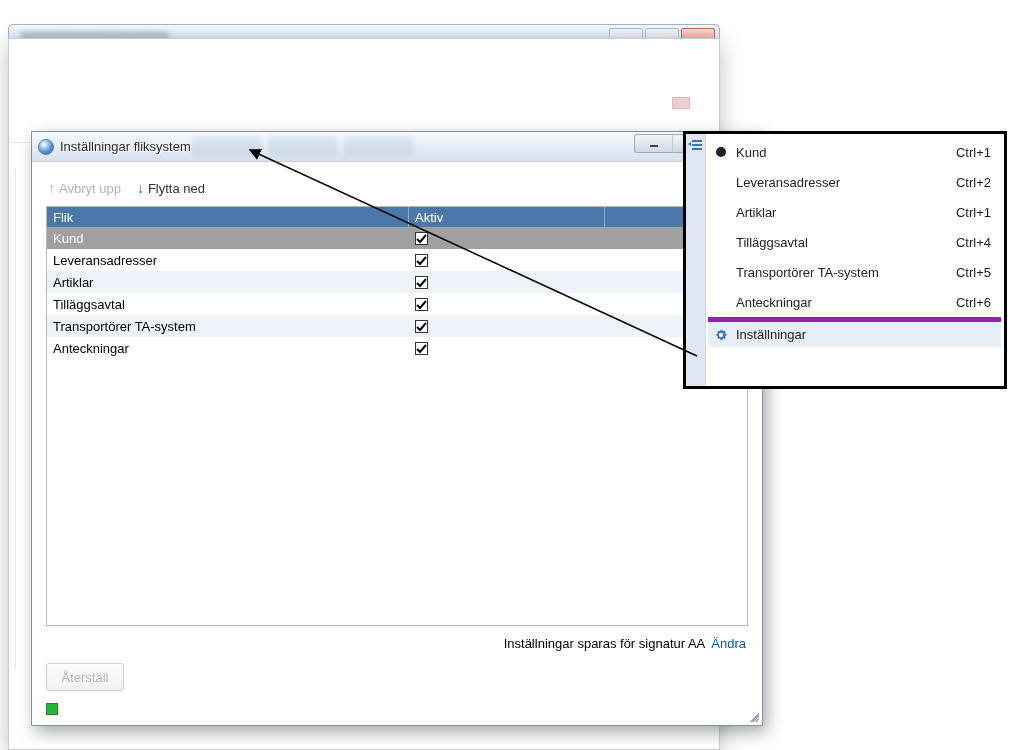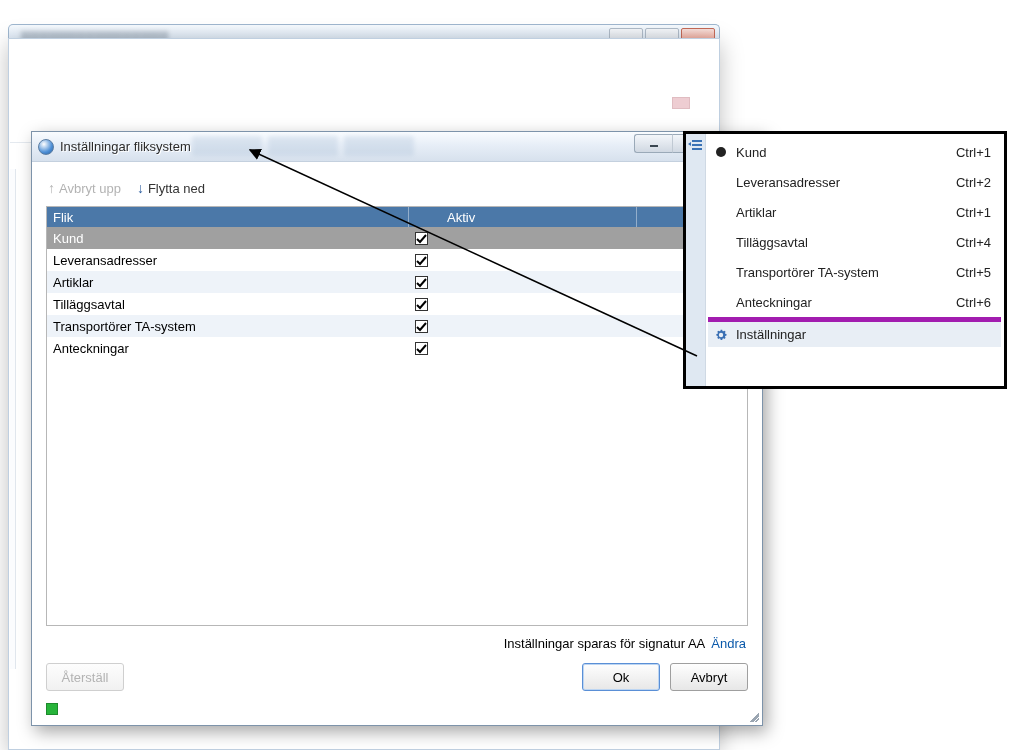--- a/index.html
+++ b/index.html
@@ -131,21 +131,21 @@
     flex:1; min-height:0;
     background:#fff;
     display:flex; flex-direction:column;
   }
   .thead {
     display:flex; background:#4b78a8; color:#fff; height:20px;
     font-size:13px;
   }
   .th { padding:1px 6px; display:flex; align-items:center; border-right:1px solid rgba(255,255,255,0.4);}
   .th.col-flik { width:362px; }
-  .th.col-aktiv { width:196px;margin-left:32px; }
+  .th.col-aktiv { width:196px; }
   .th.col-wrench { flex:1; justify-content:flex-end; padding-right:6px; border-right:none;}
   .tbody { flex:1; overflow:auto; }
   .tr { display:flex; height:22px; align-items:center; }
   .tr:nth-child(odd) { background:#eef3f9; }
   .tr:nth-child(even) { background:#ffffff; }
   .tr.selected { background:#a0a0a0 !important; color:#fff; }
   .td { padding:0 6px; }
   .td.col-flik { width:362px; }
   .td.col-aktiv { width:196px; display:flex; align-items:center;}
   .chk {
@@ -369,28 +369,20 @@
     </div>
 
     <div class="footer-row1">
       <span>Inställningar sparas för signatur AA</span>
       <span class="link">Ändra</span>
     </div>
     <div class="footer-row2">
       <div class="btn disabled">
         <span>Återställ</span>
       </div>
-      <div class="right-btns">
-        <div class="btn primary">
-          <span>Ok</span>
-        </div>
-        <div class="btn">
-          <span>Avbryt</span>
-        </div>
-      </div>
     </div>
     <div style="display:flex;">
       <div class="status-icon"></div>
     </div>
   </div>
   <div class="resize-grip"></div>
 </div>
 
 <div class="menu-frame">
   <div class="menu-left-strip">

